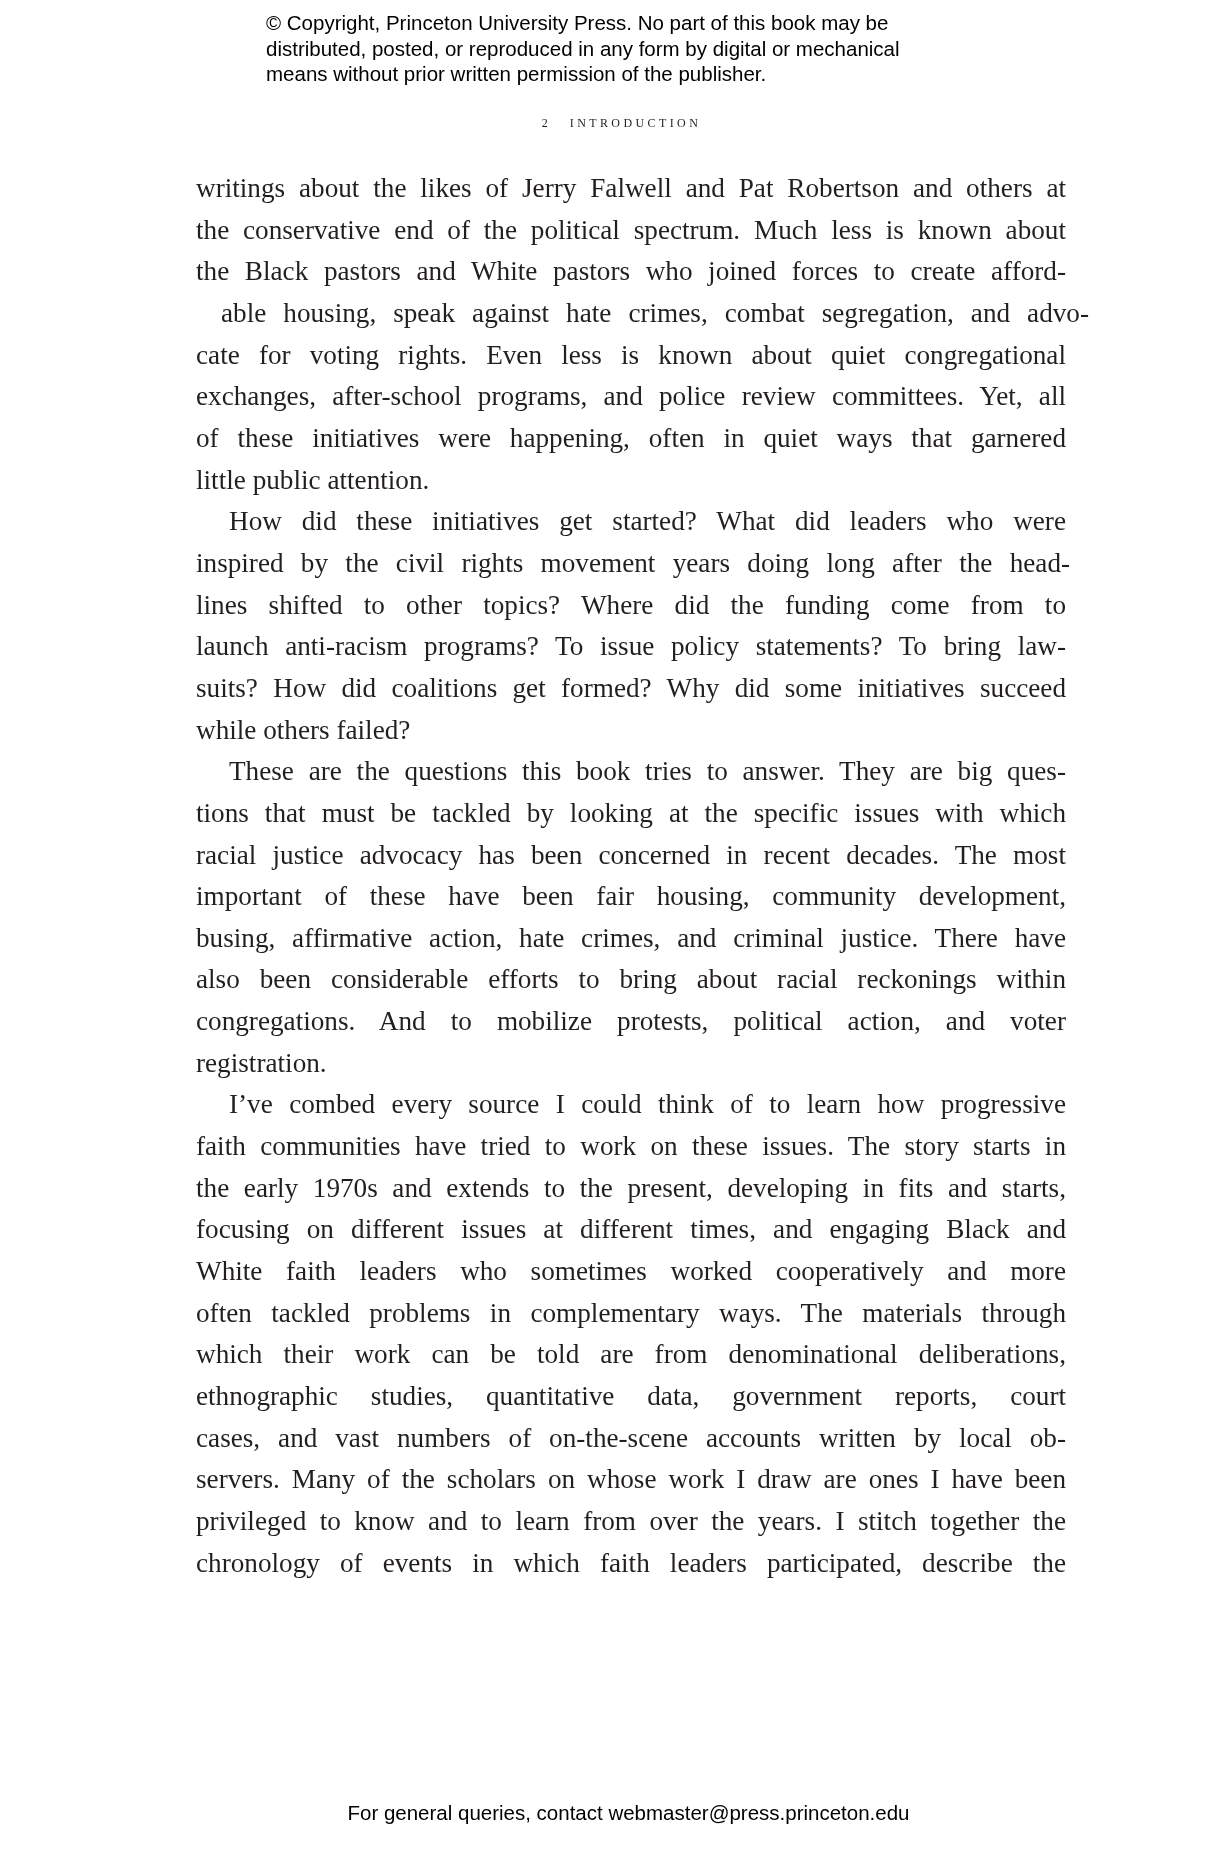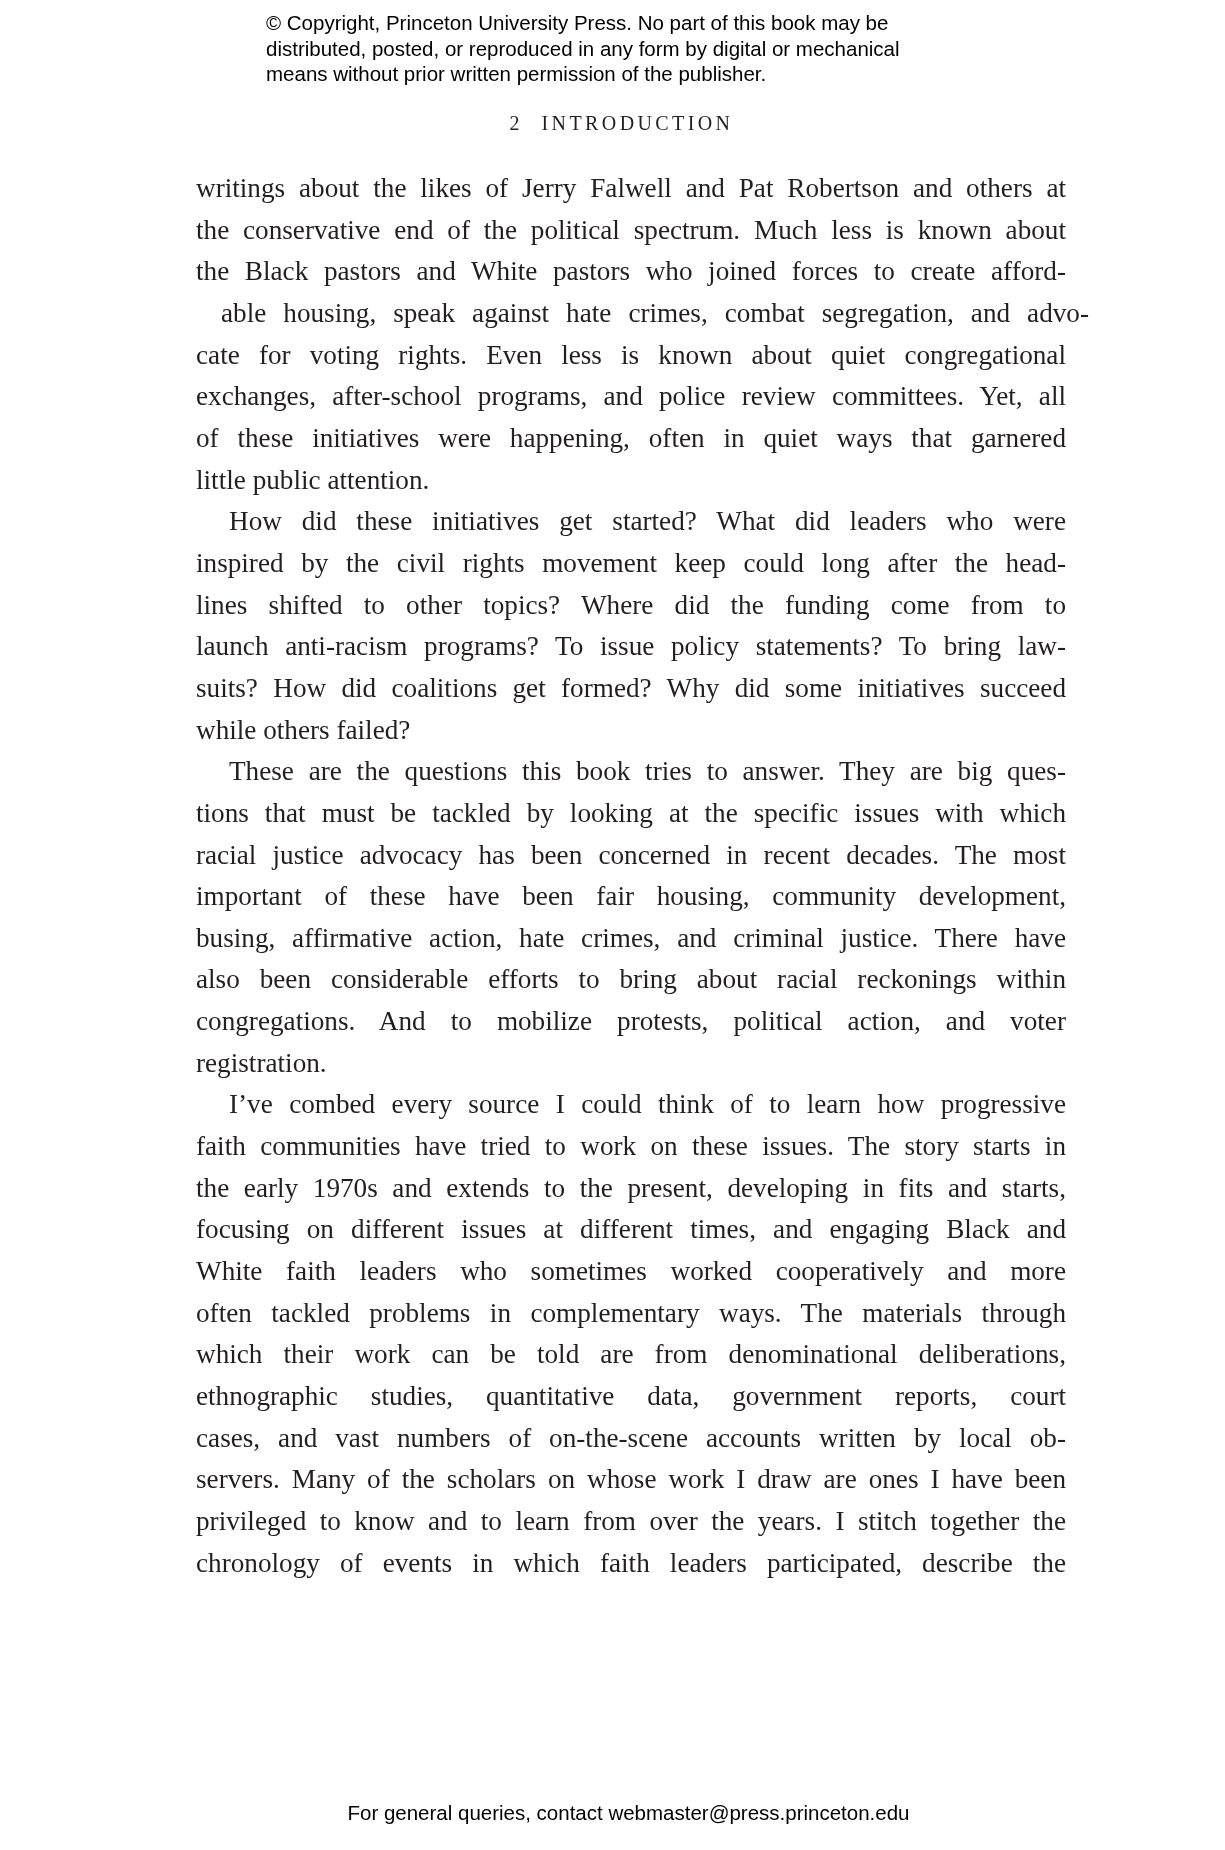--- a/index.html
+++ b/index.html
@@ -28,21 +28,21 @@
       display: block;
       white-space: nowrap;
     }
     .running-head {
       position: absolute;
       left: 0;
       width: 1225px;
       top: 113px;
       text-align: center;
       font-family: "Liberation Serif", serif;
-      font-size: 20px;
+      font-size: 12px;
       line-height: 20px;
       color: #231f20;
     }
     .running-head .page-num {
       margin-right: 22px;
       margin-left: 18px;
     }
     .running-head .title {
       letter-spacing: 3.4px;
       text-transform: uppercase;
@@ -105,21 +105,21 @@
       <span class="line" style="display: block; width: auto; word-spacing: 6.83807px;">the conservative end of the political spectrum. Much less is known about</span>
       <span class="line" style="display: block; width: auto; word-spacing: 8.65199px;">the Black pastors and White pastors who joined forces to create afford-</span>
       <span class="line" style="display: block; width: auto; word-spacing: 10.2101px; margin-left: 25px;">able housing, speak against hate crimes, combat segregation, and advo-</span>
       <span class="line" style="display: block; width: auto; word-spacing: 12.1266px;">cate for voting rights. Even less is known about quiet congregational</span>
       <span class="line" style="display: block; width: auto; word-spacing: 9.19531px;">exchanges, after-school programs, and police review committees. Yet, all</span>
       <span class="line" style="display: block; width: auto; word-spacing: 11.8313px;">of these initiatives were happening, often in quiet ways that garnered</span>
       <span class="line last" style="display: block; width: auto;">little public attention.</span>
     </div>
     <div>
       <span class="line indent" style="display: block; width: auto; word-spacing: 12.8828px;">How did these initiatives get started? What did leaders who were</span>
-      <span class="line" style="display: block; width: auto; word-spacing: 10.4773px;">inspired by the civil rights movement keep could long after the head-</span>
+      <span class="line" style="display: block; width: auto; word-spacing: 10.4773px;">inspired by the civil rights movement years doing long after the head-</span>
       <span class="line" style="display: block; width: auto; word-spacing: 14.2287px;">lines shifted to other topics? Where did the funding come from to</span>
       <span class="line" style="display: block; width: auto; word-spacing: 9.64757px;">launch anti-racism programs? To issue policy statements? To bring law-</span>
       <span class="line" style="display: block; width: auto; word-spacing: 8.325px;">suits? How did coalitions get formed? Why did some initiatives succeed</span>
       <span class="line last" style="display: block; width: auto;">while others failed?</span>
     </div>
     <div>
       <span class="line indent" style="display: block; width: auto; word-spacing: 7.77604px;">These are the questions this book tries to answer. They are big ques-</span>
       <span class="line" style="display: block; width: auto; word-spacing: 9.03255px;">tions that must be tackled by looking at the specific issues with which</span>
       <span class="line" style="display: block; width: auto; word-spacing: 9.175px;">racial justice advocacy has been concerned in recent decades. The most</span>
       <span class="line" style="display: block; width: auto; word-spacing: 15.6328px;">important of these have been fair housing, community development,</span>

